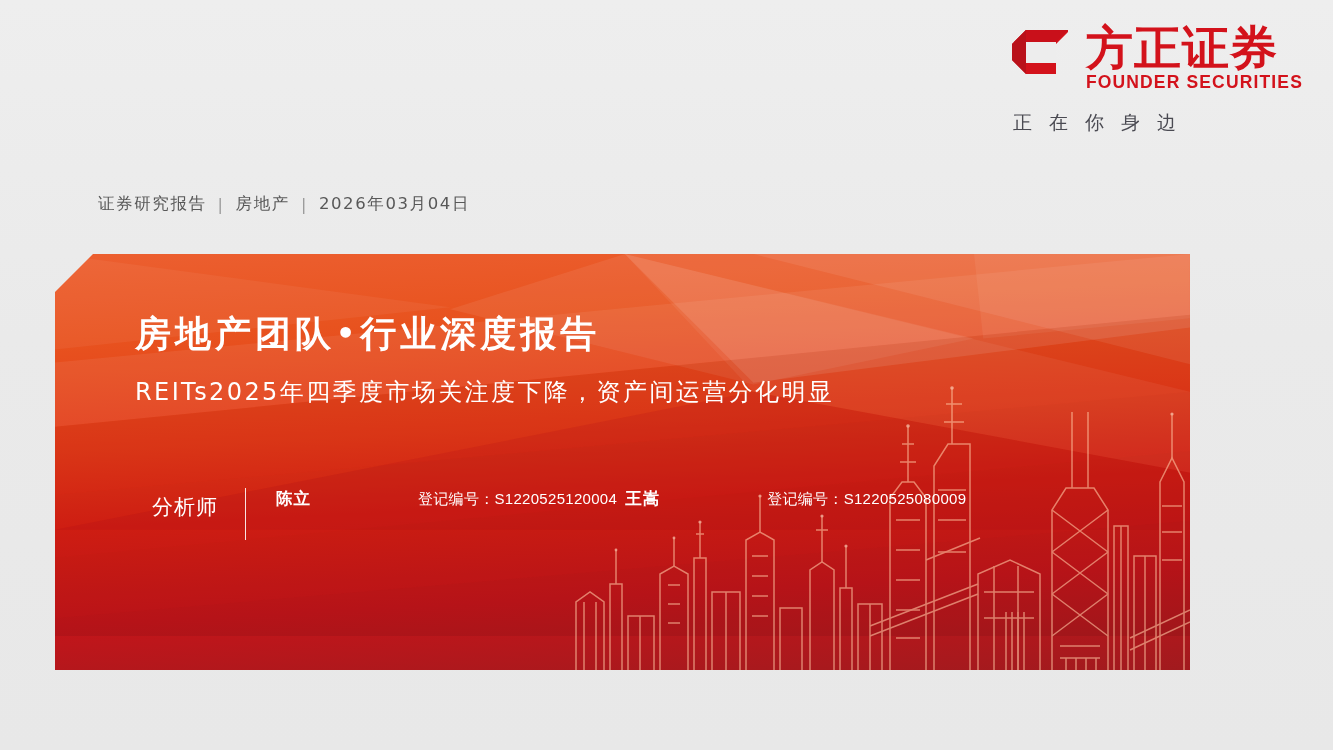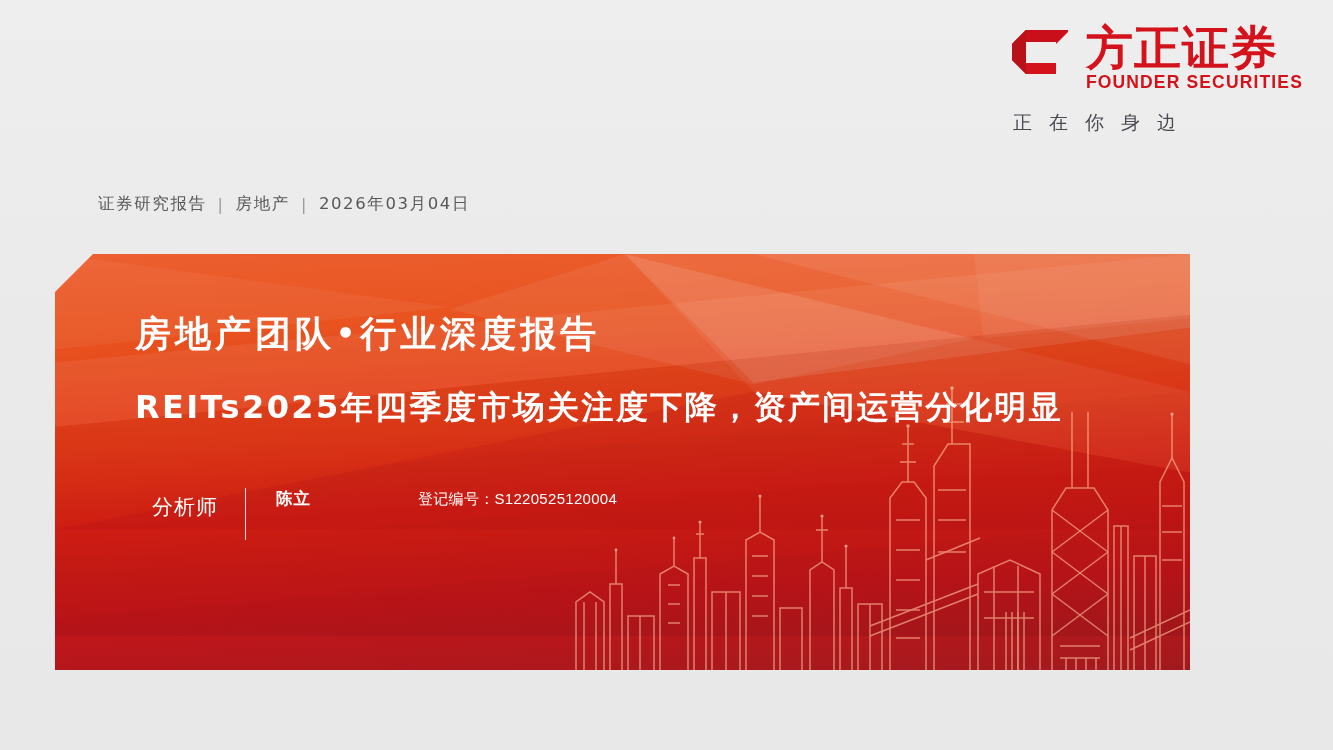--- a/index.html
+++ b/index.html
@@ -154,24 +154,24 @@
     white-space: nowrap;
   }
   #main-title .dot {
     font-size: 30px;
     vertical-align: 2px;
     margin: 0 1px;
   }
   #sub-title {
     position: absolute;
     left: 80px;
-    top: 132px;
-    font-family: "DejaVu Sans", "Liberation Sans", sans-serif;
-    font-size: 32px;
-    font-weight: 700;
+    top: 122px;
+    font-family: "DejaVu Sans", "Liberation Sans", sans-serif;
+    font-size: 24px;
+    font-weight: 400;
     color: #ffffff;
     letter-spacing: 2.4px;
     white-space: nowrap;
   }
 
   
   #analyst-block {
     position: absolute;
     left: 97px;
     top: 234px;
@@ -361,18 +361,22 @@
       <div id="sub-title">REITs2025年四季度市场关注度下降，资产间运营分化明显</div>
 
       <div id="analyst-block">
         <div id="analyst-label">分析师</div>
         <div id="analyst-divider"></div>
         <div id="analyst-rows">
           <div class="analyst-row">
             <span class="analyst-name">陈立</span>
             <span class="analyst-reg"><span>登记编号：</span><span>S1220525120004</span></span>
           </div>
+          <div class="analyst-row">
+            <span class="analyst-name">王嵩</span>
+            <span class="analyst-reg"><span>登记编号：</span><span>S1220525080009</span></span>
+          </div>
         </div>
       </div>
     </div>
   </div>
 
 </div>
 
 </body></html>

